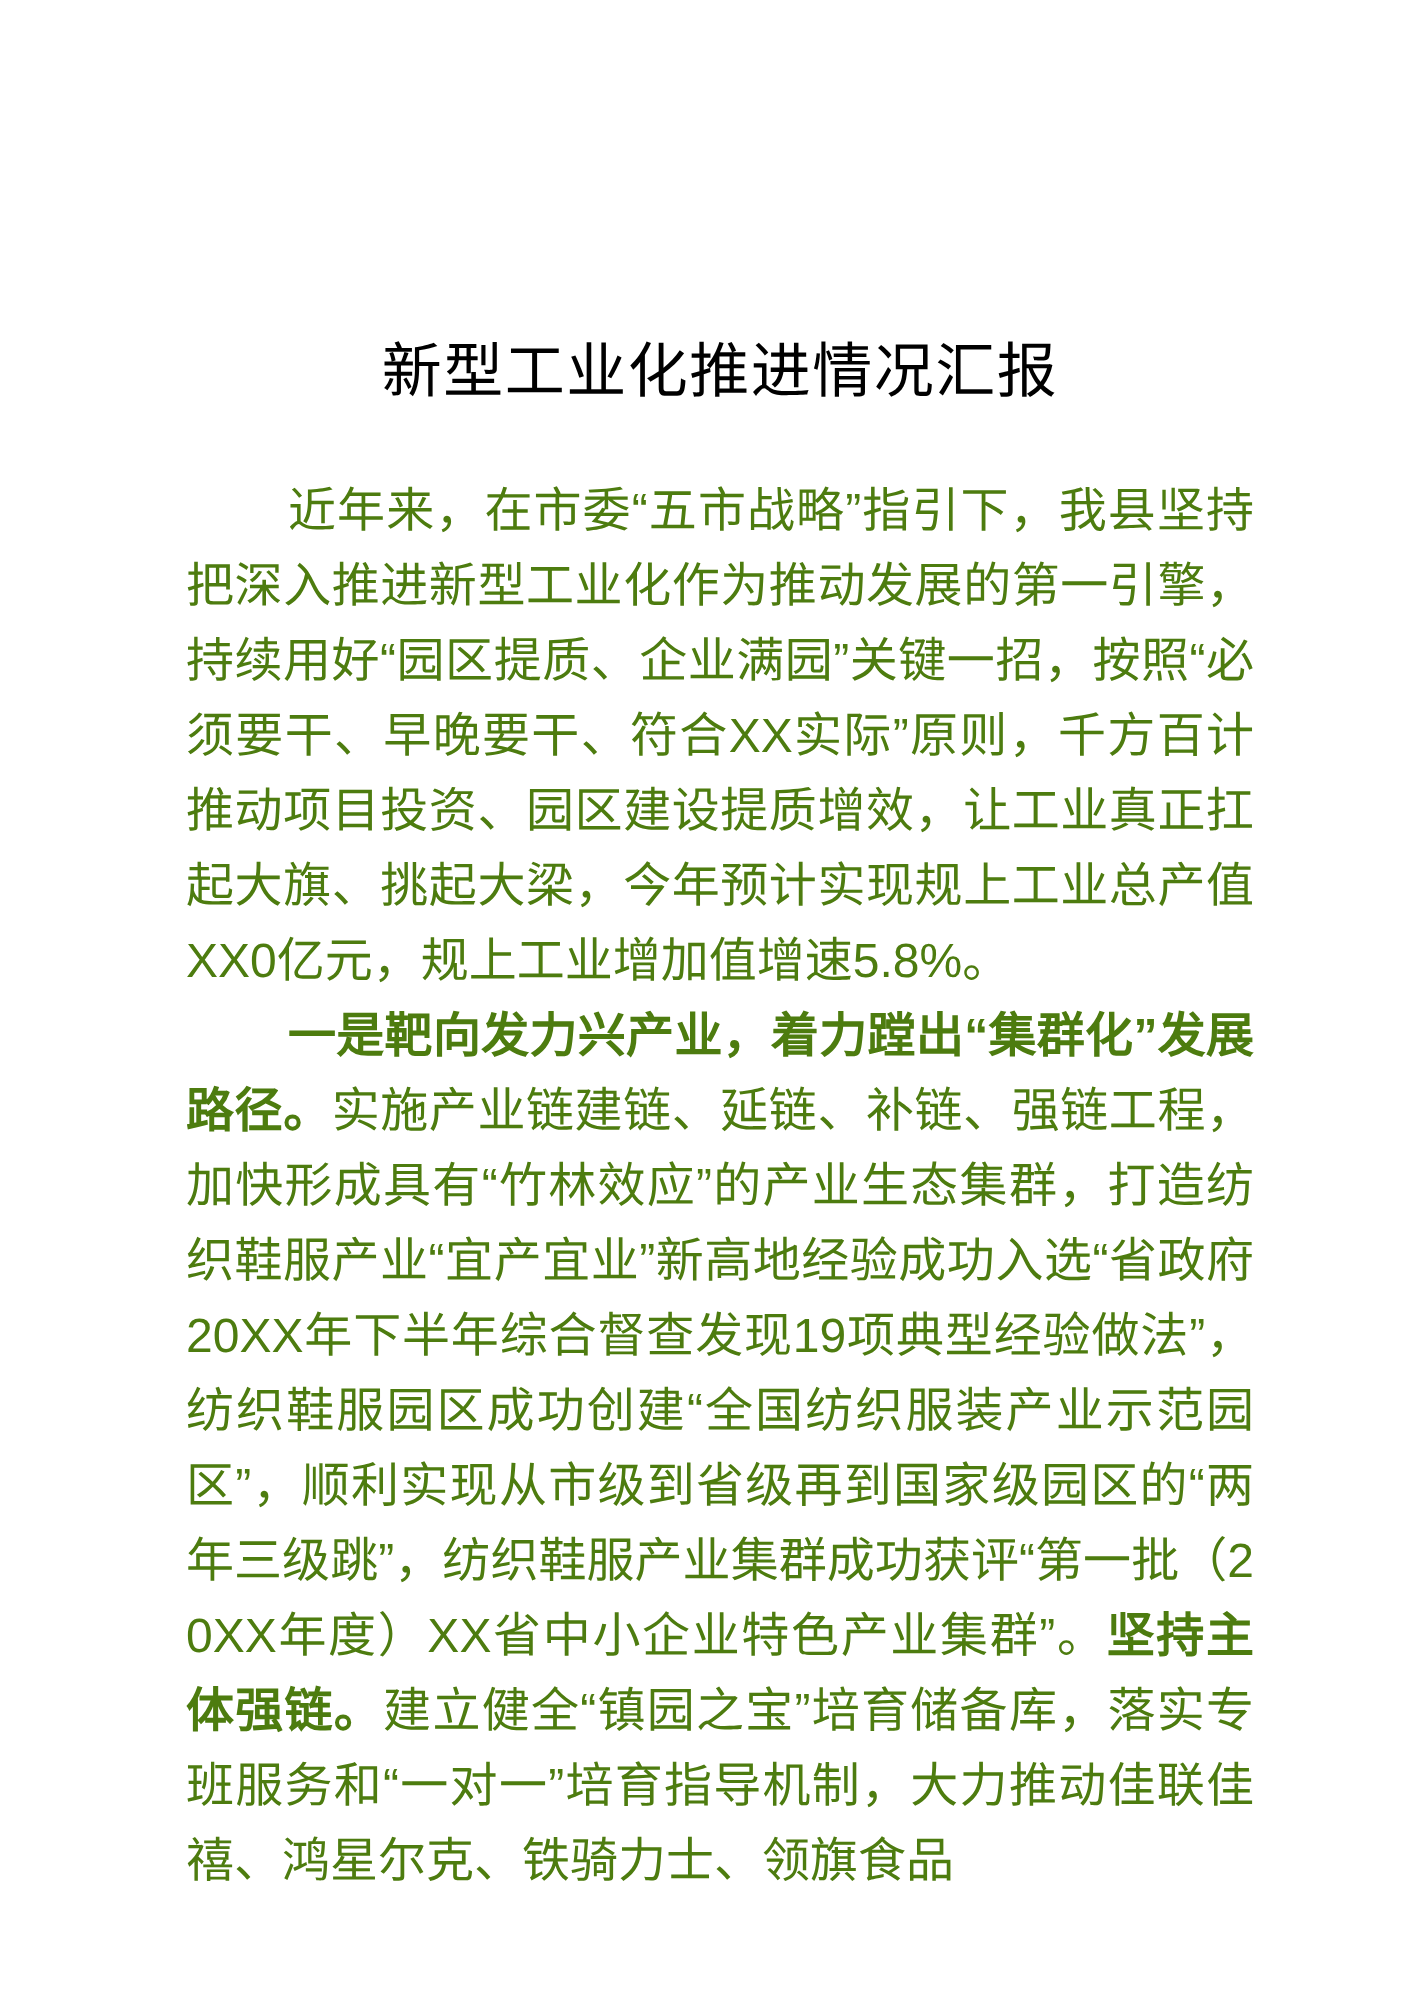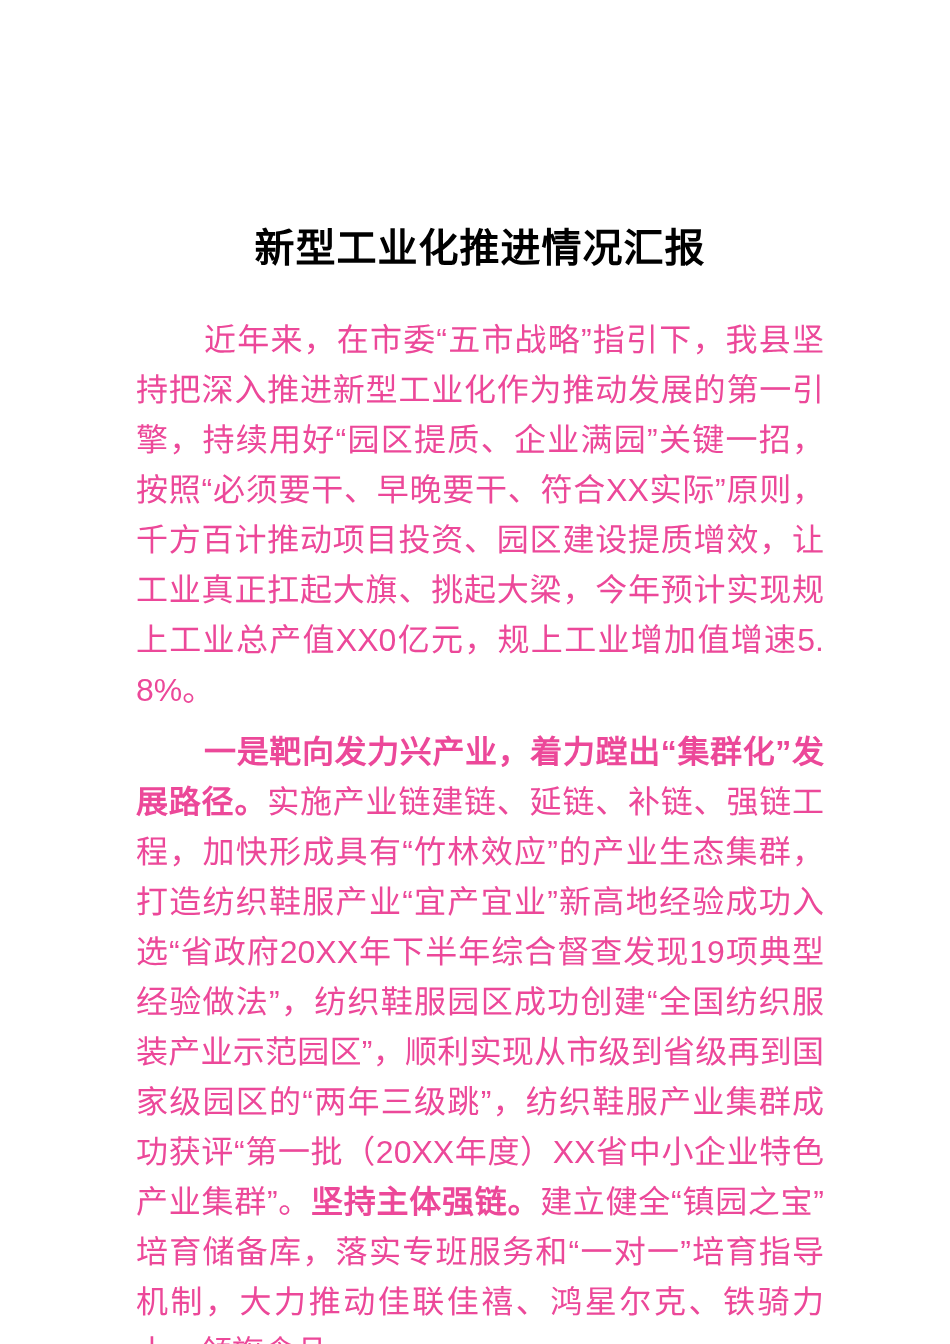--- a/index.html
+++ b/index.html
@@ -20,37 +20,37 @@
   .doc-body {
     position: absolute;
     left: 124px;
     top: 0;
     width: 712px;
   }
   .doc-title {
     font-family: "Liberation Sans", "DejaVu Sans", sans-serif;
     font-size: 40px;
     line-height: 52px;
-    font-weight: 700;
+    font-weight: 400;
     color: #000000;
     text-align: center;
     margin: 0;
     padding-top: 222px;
     letter-spacing: 1px;
     white-space: nowrap;
   }
   .para {
     font-family: "Liberation Sans", "DejaVu Sans", sans-serif;
     font-size: 32px;
     line-height: 50px;
-    color: #ec4899;
+    color: #4d7c0f;
     text-align: justify;
     text-justify: inter-character;
     text-align-last: left;
-    margin: 12px;
+    margin: 0;
     text-indent: 68px;
     word-break: break-all;
     letter-spacing: 0px;
   }
   .para.first-para {
     margin-top: 41px;
   }
   .para b, .para .bold {
     font-weight: 700;
   }

